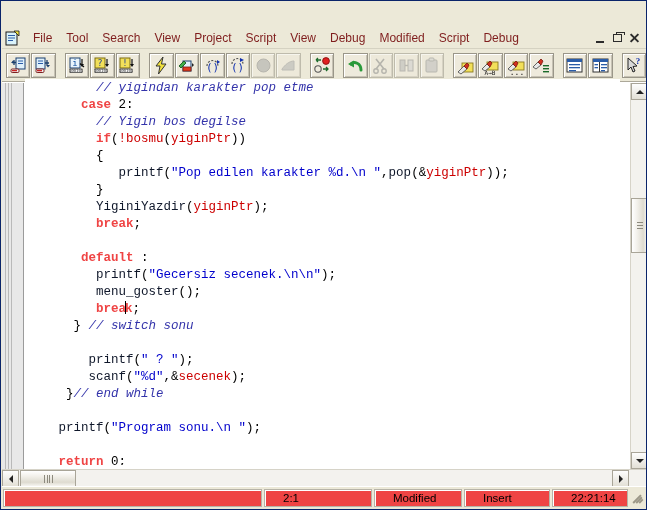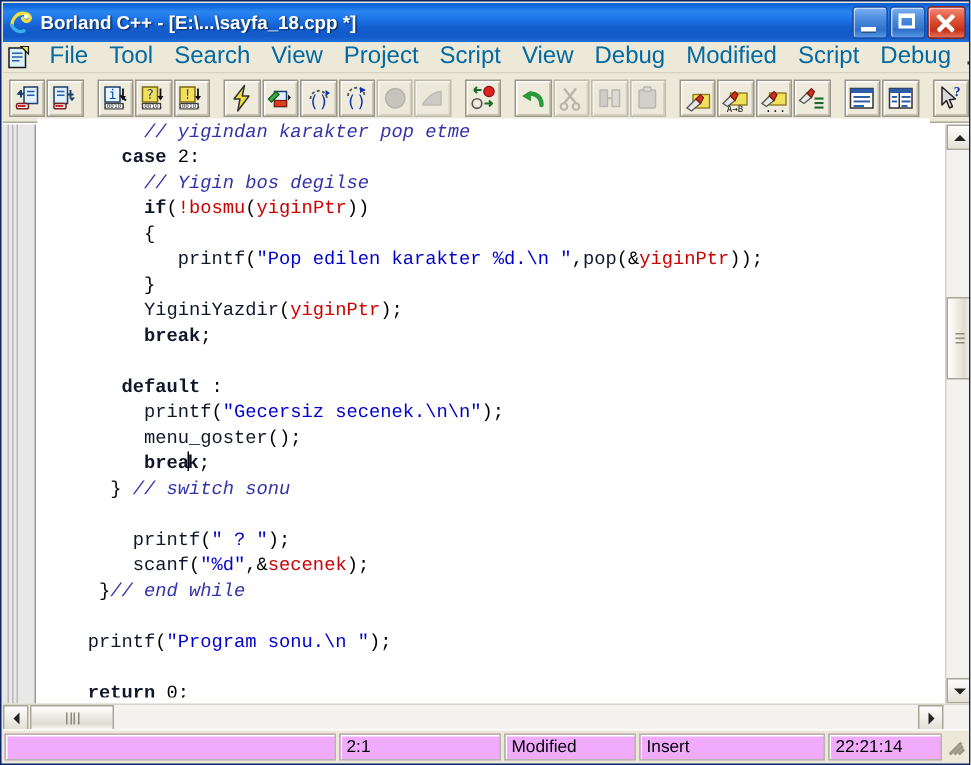--- a/index.html
+++ b/index.html
@@ -76,21 +76,21 @@
     background: #ece9d8;
     display: flex; align-items: center;
     box-sizing: border-box;
     border-bottom: 1px solid #d5d2c2;
   }
   .mdi-icon {
     width: 17px; height: 17px; margin-left: 2px; margin-right: 5px;
     position: relative; flex: 0 0 auto;
   }
   .menu-item {
-    font-size: 16px; color: #0369a1;
+    font-size: 12px; color: #7f1d1d;
     padding: 2px 7px;
     white-space: nowrap;
     cursor: default;
   }
   .menu-spacer { flex: 1 1 auto; }
   .mdibtns { display: flex; align-items: center; margin-right: 4px; flex: 0 0 auto; }
   .mdibtn {
     width: 16px; height: 15px; margin-left: 1px;
     position: relative; cursor: pointer;
   }
@@ -149,21 +149,21 @@
     background: #ffffff;
     font-family: "Liberation Mono", "DejaVu Sans Mono", monospace;
     font-size: 12.5px;
     line-height: 17px;
     white-space: pre;
     color: #000000;
     padding-top: 1px;
     box-sizing: border-box;
   }
   .code .ln { height: 17px; padding-left: 11px; }
-  .kw   { color: #0f172a; font-weight: bold; }
+  .kw   { color: #ef4444; font-weight: bold; }
   .cmt  { color: #3333aa; font-style: italic; }
   .str  { color: #0000cc; }
   .fn   { color: #0f172a; }
   .id   { color: #cc0000; }
   .pun  { color: #000000; }
   .num  { color: #000000; }
   .caret {
     display: inline-block; width: 1px; height: 13px;
     background: #000; vertical-align: -2px; margin: 0 -1px;
   }
@@ -235,65 +235,43 @@
     background: #ece9d8;
     box-sizing: border-box;
     display: flex; align-items: center;
     border-top: 1px solid #ffffff;
   }
   .sb-cell {
     height: 18px;
     margin: 0 1px;
     border: 1px solid #b7b4a8;
     box-shadow: inset 1px 1px 0 #ffffff;
-    background: #f0abfc;
+    background: #ef4444;
     box-sizing: border-box;
     display: flex; align-items: center;
-    padding-left: 4px;
+    padding-left: 18px;
     font-size: 11.5px;
     color: #000;
     white-space: nowrap;
   }
   .sb-cell.grow { flex: 1 1 auto; }
   .sb-grip {
     width: 14px; height: 14px; margin-left: 2px; margin-right: 2px;
     position: relative; flex: 0 0 auto;
   }
   .sb-grip i {
     position: absolute; background: #9b9787; height: 1.5px; transform-origin: left center;
     transform: rotate(-45deg);
   }
 </style>
 </head>
 <body>
 
 <div id="app">
 
-  <div class="titlebar">
-    <div class="title-icon">
-      <svg width="18" height="18" viewBox="0 0 18 18">
-        <path d="M3 11 C3 6, 7 2, 12 3 C15 3.6, 16 6, 14.5 7.5 C13 9, 10.5 8, 10 6.2" fill="none" stroke="#f5e03a" stroke-width="2.2" stroke-linecap="round"></path>
-        <path d="M3 11 C4 14, 8 16, 11 14.5" fill="none" stroke="#3ab0e8" stroke-width="2.2" stroke-linecap="round"></path>
-        <circle cx="12.5" cy="5" r="1.6" fill="#ffffff"></circle>
-      </svg>
-    </div>
-    <div class="title-text">Borland C++ - [E:\...\sayfa_18.cpp *]</div>
-    <div class="wbtns">
-      <div class="wbtn">
-          <span class="min-glyph"></span>
-        </div>
-      <div class="wbtn">
-          <span class="max-glyph"></span>
-        </div>
-      <div class="wbtn close">
-          <span class="x1"></span>
-          <span class="x2"></span>
-        </div>
-    </div>
-  </div>
 
   <div class="menubar">
     <div class="mdi-icon">
       <svg width="17" height="17" viewBox="0 0 17 17">
         <rect x="2" y="2" width="11" height="13" fill="#d9f2fa" stroke="#1a1a1a" stroke-width="1"></rect>
         <rect x="4" y="5" width="7" height="1" fill="#2a5ca8"></rect>
         <rect x="4" y="7.5" width="7" height="1" fill="#2a5ca8"></rect>
         <rect x="4" y="10" width="5" height="1" fill="#2a5ca8"></rect>
         <path d="M10 1 L15 1 L15 6 Z" fill="#f2e13c" stroke="#1a1a1a" stroke-width="0.8"></path>
       </svg>
@@ -572,21 +550,21 @@
       <div class="hs-arrow right">
           <span class="arrow-gl right"></span>
         </div>
     </div>
   </div>
 
   <div class="statusbar">
     <div class="sb-cell grow"></div>
     <div class="sb-cell" style="width:108px">2:1</div>
     <div class="sb-cell" style="width:88px">Modified</div>
-    <div class="sb-cell" style="width:124px">Insert</div>
+    <div class="sb-cell" style="width:86px">Insert</div>
     <div class="sb-cell" style="width:76px">22:21:14</div>
     <div class="sb-grip">
       <i style="left:8px; top:11px; width:5px;"></i>
       <i style="left:5px; top:11px; width:8px;"></i>
       <i style="left:2px; top:11px; width:11px;"></i>
     </div>
   </div>
 
 </div>
 

